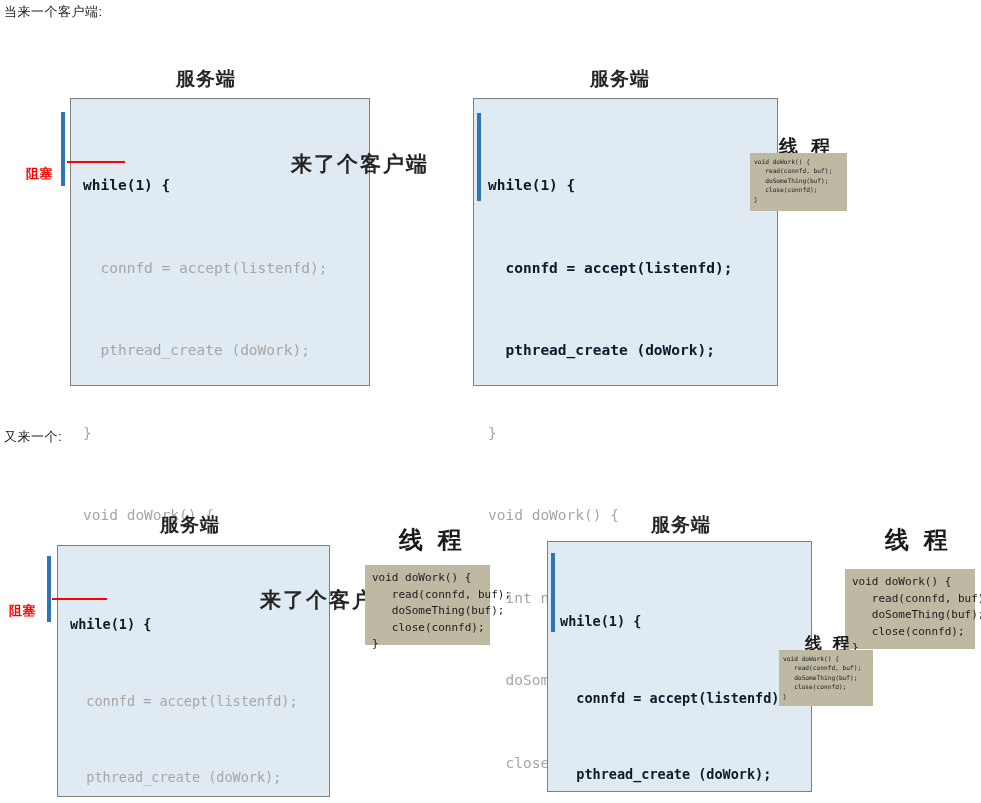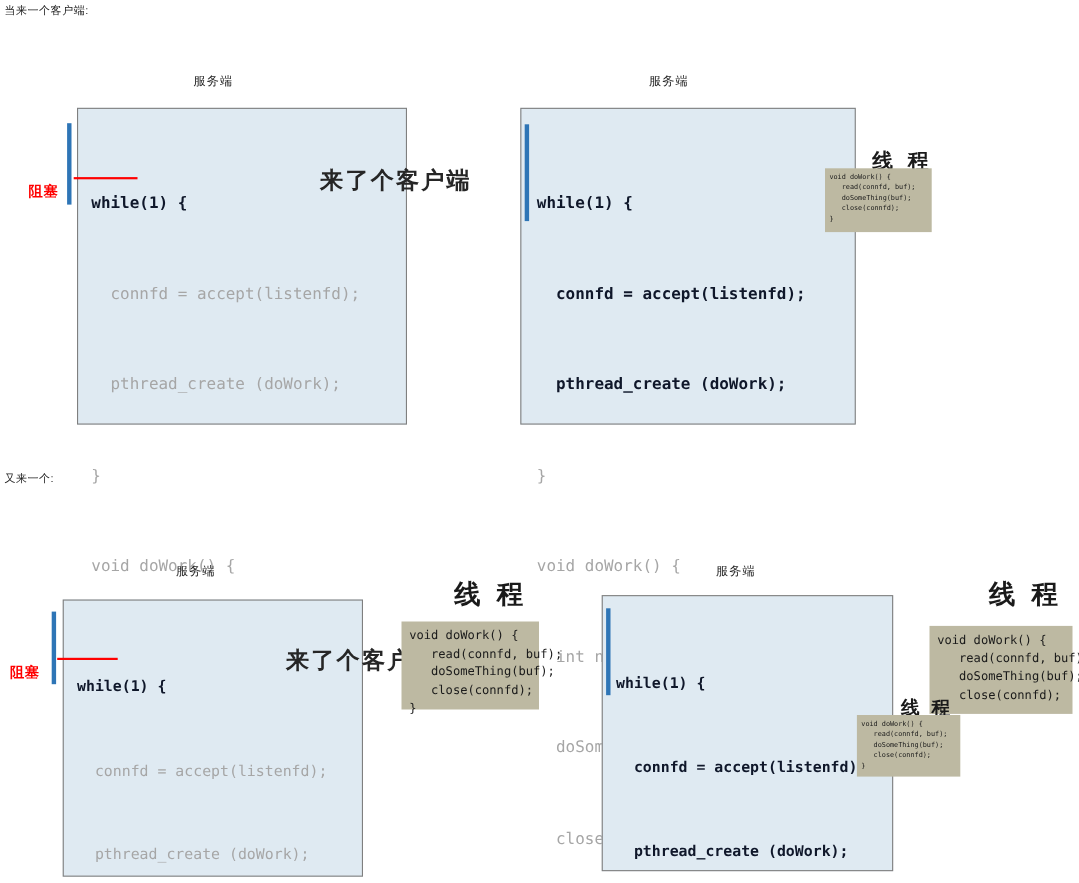--- a/index.html
+++ b/index.html
@@ -9,34 +9,34 @@
   }
   body {
     width: 981px;
     height: 803px;
     position: relative;
     font-family: "Liberation Sans", "DejaVu Sans", sans-serif;
     overflow: hidden;
   }
   .caption {
     position: absolute;
-    font-size: 10px;
+    font-size: 13px;
     color: #1a1a1a;
     letter-spacing: 0.5px;
     white-space: nowrap;
   }
   #caption-1 { left: 4px; top: 3px; }
   #caption-2 { left: 4px; top: 428px; }
 
   .panel { position: absolute; }
 
   .panel-title {
     position: absolute;
-    font-size: 11px;
-    font-weight: normal;
+    font-size: 19px;
+    font-weight: bold;
     color: #262626;
     white-space: nowrap;
     letter-spacing: 1px;
   }
 
   .code-box {
     position: absolute;
     background: #dfeaf2;
     border: 1px solid #7f7f7f;
     box-sizing: border-box;
@@ -87,21 +87,20 @@
   }
 
   
   .thread-title {
     position: absolute;
     font-size: 19px;
     font-weight: bold;
     color: #1a1a1a;
     white-space: nowrap;
     letter-spacing: 4px;
-    padding-left: 14px;
   }
   .thread-box {
     position: absolute;
     background: #bdb9a2;
     box-sizing: border-box;
     font-family: "DejaVu Sans Mono", "Liberation Mono", monospace;
     color: #1a1a1a;
     white-space: pre;
   }
   .thread-box.small {

